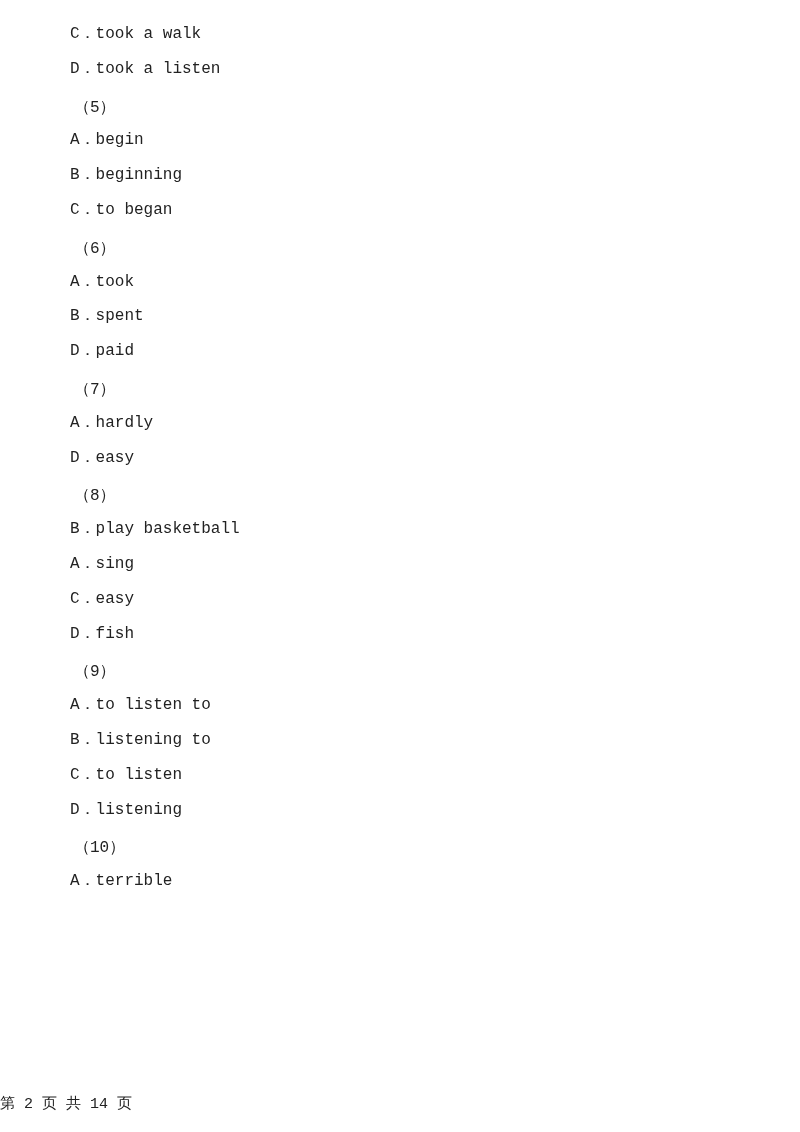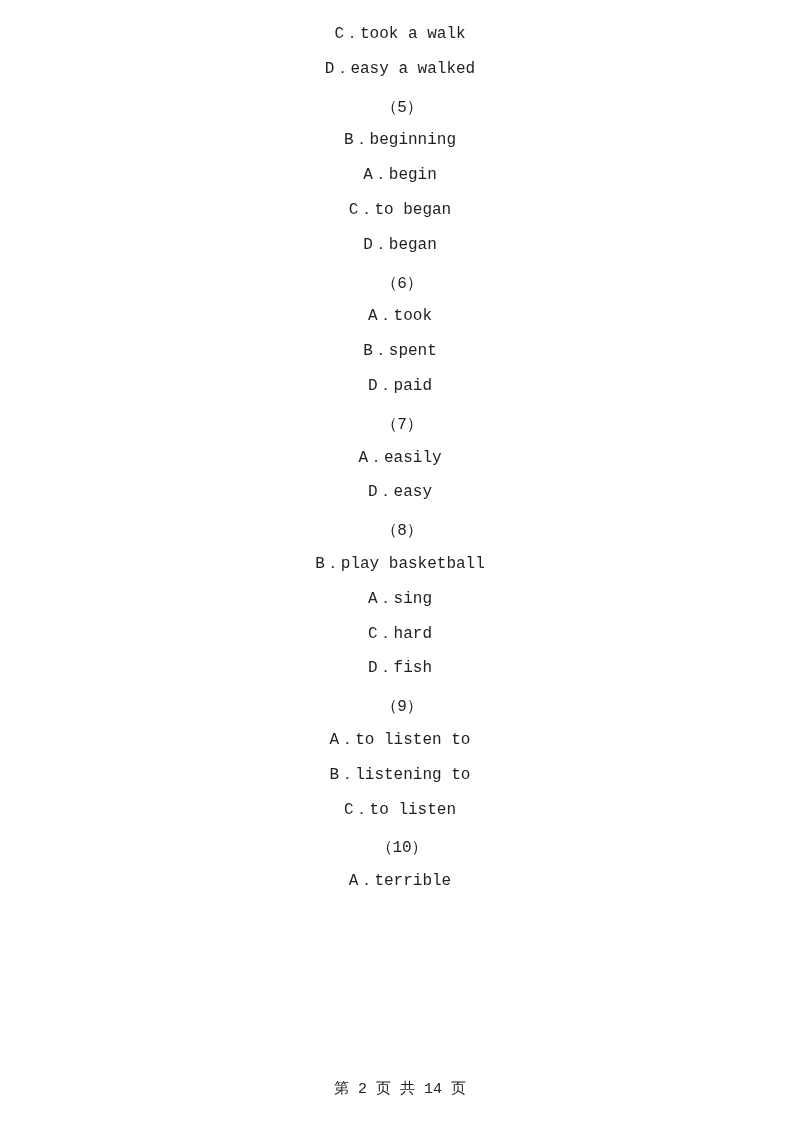--- a/index.html
+++ b/index.html
@@ -15,65 +15,61 @@
       width: 800px;
       min-height: 1132px;
       position: relative;
     }
     .content {
       padding: 20px 70px 60px 70px;
     }
     .item {
       margin-bottom: 6px;
       line-height: 1.8;
-      text-align: center;
     }
     .question-number {
       margin-top: 10px;
       margin-bottom: 4px;
       padding-left: 4px;
     }
     .page-footer {
       position: absolute;
-      bottom: 34px;
+      bottom: 19px;
       width: 100%;
-      text-align: center;
+      text-align: left;
       font-size: 15px;
       color: #222;
     }
   </style>
 </head>
 <body>
 
 <div class="content">
 
   <div>
     <div class="item">
       <span>C．took a walk</span>
     </div>
     <div class="item">
-      <span>D．easy a walked</span>
+      <span>D．took a listen</span>
     </div>
   </div>
 
   <div>
     <div class="item question-number">
       <span>（5）</span>
     </div>
     <div class="item">
+      <span>A．begin</span>
+    </div>
+    <div class="item">
       <span>B．beginning</span>
     </div>
     <div class="item">
-      <span>A．begin</span>
-    </div>
-    <div class="item">
       <span>C．to began</span>
-    </div>
-    <div class="item">
-      <span>D．began</span>
     </div>
   </div>
 
   <div>
     <div class="item question-number">
       <span>（6）</span>
     </div>
     <div class="item">
       <span>A．took</span>
     </div>
@@ -83,58 +79,61 @@
     <div class="item">
       <span>D．paid</span>
     </div>
   </div>
 
   <div>
     <div class="item question-number">
       <span>（7）</span>
     </div>
     <div class="item">
-      <span>A．easily</span>
+      <span>A．hardly</span>
     </div>
     <div class="item">
       <span>D．easy</span>
     </div>
   </div>
 
   <div>
     <div class="item question-number">
       <span>（8）</span>
     </div>
     <div class="item">
       <span>B．play basketball</span>
     </div>
     <div class="item">
       <span>A．sing</span>
     </div>
     <div class="item">
-      <span>C．hard</span>
+      <span>C．easy</span>
     </div>
     <div class="item">
       <span>D．fish</span>
     </div>
   </div>
 
   <div>
     <div class="item question-number">
       <span>（9）</span>
     </div>
     <div class="item">
       <span>A．to listen to</span>
     </div>
     <div class="item">
       <span>B．listening to</span>
     </div>
     <div class="item">
       <span>C．to listen</span>
     </div>
+    <div class="item">
+      <span>D．listening</span>
+    </div>
   </div>
 
   <div>
     <div class="item question-number">
       <span>（10）</span>
     </div>
     <div class="item">
       <span>A．terrible</span>
     </div>
   </div>

